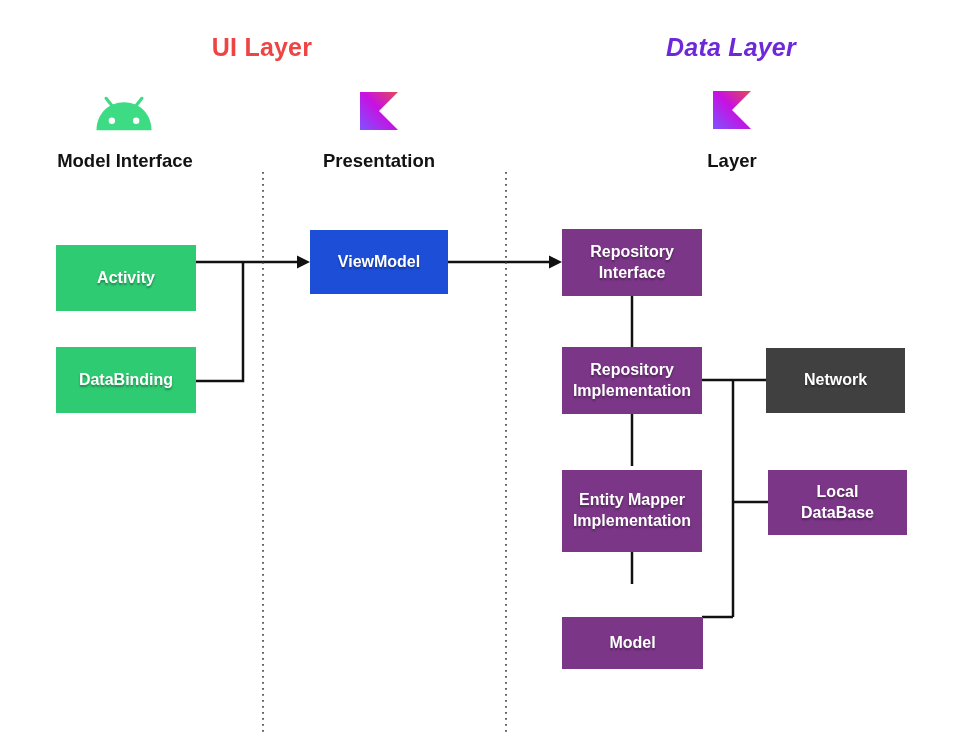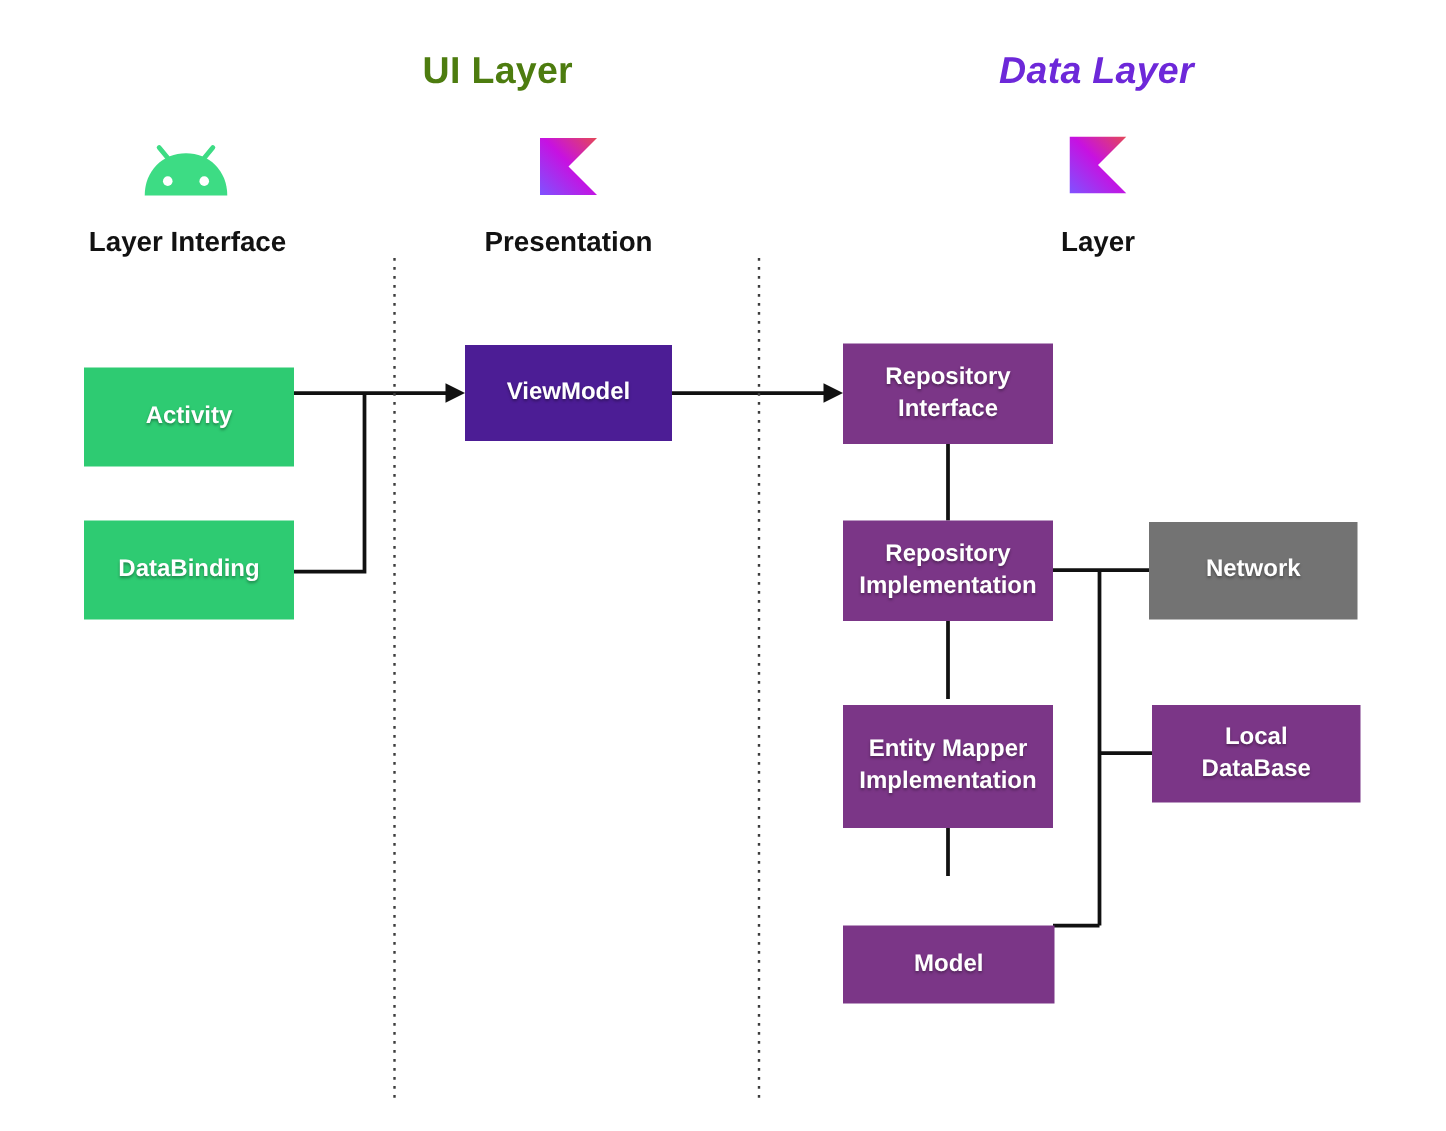--- a/index.html
+++ b/index.html
@@ -73,21 +73,21 @@
     <g fill="#111111" stroke="none">
       <polygon points="297,255.5 310,262 297,268.5"></polygon>
       <polygon points="549,255.5 562,262 549,268.5"></polygon>
     </g>
     <g stroke="#3d3d3d" stroke-width="1.6" stroke-dasharray="1.8 4.2" fill="none">
       <path d="M263 172 V735"></path>
       <path d="M506 172 V735"></path>
     </g>
   </svg>
 
-  <div class="layer-title" id="title-ui" style="color: #4d7c0f; text-align: right;">UI Layer</div>
+  <div class="layer-title" id="title-ui" style="color: #ef4444;">UI Layer</div>
   <div class="layer-title" id="title-data" style="color: #6d28d9; font-style: italic;">Data Layer</div>
 
   <div class="icon" id="icon-android">
     <svg viewBox="0 0 100 58">
       <line x1="31" y1="14" x2="22" y2="3" stroke="#3ddc84" stroke-width="5" stroke-linecap="round"></line>
       <line x1="69" y1="14" x2="78" y2="3" stroke="#3ddc84" stroke-width="5" stroke-linecap="round"></line>
       <path d="M7,53 C7,27 26,9 50,9 C74,9 93,27 93,53 Z" fill="#3ddc84"></path>
       <circle cx="31" cy="38" r="5" fill="#ffffff"></circle>
       <circle cx="69" cy="38" r="5" fill="#ffffff"></circle>
     </svg>
@@ -96,31 +96,31 @@
     <svg viewBox="0 0 100 100">
         <polygon points="0,0 100,0 50,50 100,100 0,100" fill="url(#kgrad)"></polygon>
       </svg>
   </div>
   <div class="icon" id="icon-kotlin-data">
     <svg viewBox="0 0 100 100">
         <polygon points="0,0 100,0 50,50 100,100 0,100" fill="url(#kgrad)"></polygon>
       </svg>
   </div>
 
-  <div class="section-label" id="lbl-ui">Layer Interface</div>
+  <div class="section-label" id="lbl-ui">Model Interface</div>
   <div class="section-label" id="lbl-presentation">Presentation</div>
   <div class="section-label" id="lbl-data">Layer</div>
 
   <div class="node" id="n-activity" style="background: rgb(46, 203, 114);">Activity</div>
   <div class="node" id="n-databinding" style="background: rgb(46, 203, 114);">DataBinding</div>
-  <div class="node" id="n-viewmodel" style="background: #4c1d95;">ViewModel</div>
+  <div class="node" id="n-viewmodel" style="background: #1d4ed8;">ViewModel</div>
   <div class="node" id="n-repo-interface" style="background: rgb(123, 54, 135);">Repository
 Interface</div>
   <div class="node" id="n-repo-impl" style="background: rgb(123, 54, 135);">Repository
 Implementation</div>
   <div class="node" id="n-entity-mapper" style="background: rgb(123, 54, 135);">Entity Mapper
 Implementation</div>
   <div class="node" id="n-model" style="background: rgb(123, 54, 135);">Model</div>
-  <div class="node" id="n-network" style="background: #737373;">Network</div>
+  <div class="node" id="n-network" style="background: #404040;">Network</div>
   <div class="node" id="n-local-db" style="background: rgb(123, 54, 135);">Local
 DataBase</div>
 
 </div>
 
 </body></html>

